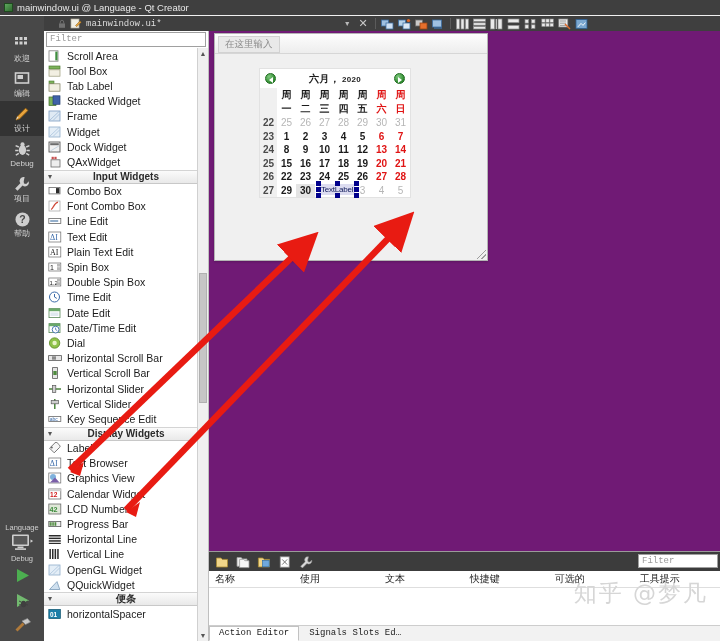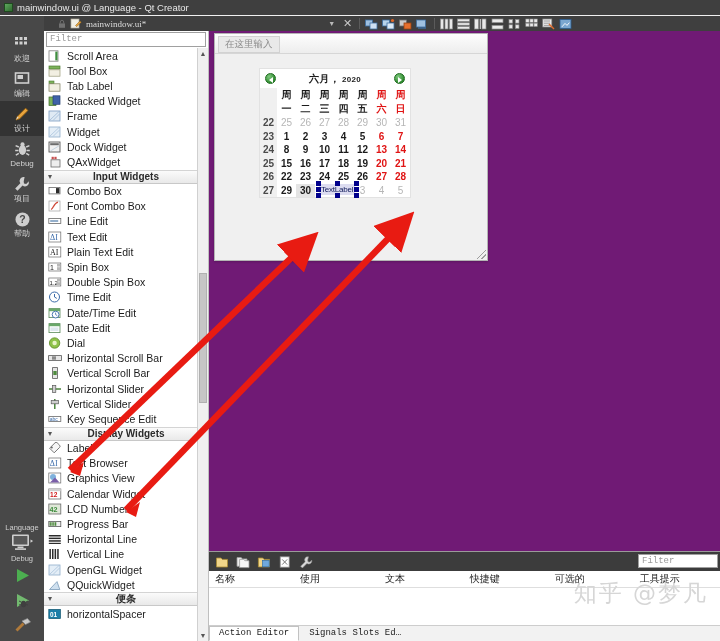--- a/index.html
+++ b/index.html
@@ -403,21 +403,21 @@
     align-items: center;
     z-index: 5;
   }
   .ts-left {
     width: 44px; flex: 0 0 44px; height: 15px; background:#484848;
   }
   .ts-tab {
     display: flex; align-items: center;
     height: 15px; padding: 0 3px;
     color: #dcdcdc;
-    font-family: Liberation Serif, serif;
+    font-family: Liberation Mono, monospace;
     font-size: 9px;
   }
   .ts-tab .lock { width: 10px; height:10px; margin: 0 3px 0 2px; opacity:.55; }
   .ts-tab .pen { width: 12px; height: 11px; margin-right: 4px; }
   .ts-sep { width:1px; height:11px; background:#5b5b5b; margin:0 3px; }
   .ts-ico { width: 13px; height: 12px; margin: 0 2px; display:flex;align-items:center;justify-content:center; }
   .ts-caret { color:#b9b9b9; font-size:7px; margin:0 4px; }
   .ts-x { color:#c9c9c9; font-size:11px; margin:0 4px; line-height:11px; }
 
   
@@ -779,32 +779,32 @@
           <span class="wb-ico"><svg width="14" height="12" viewBox="0 0 14 12">
               <circle cx="6.5" cy="6" r="5" fill="#fff" stroke="#3a6aa8" stroke-width="1"></circle>
               <path d="M6.5 6 V3 M6.5 6 L8.8 7.4" stroke="#3a6aa8" stroke-width="1"></path>
             </svg></span>
           <span>Time Edit</span>
         </div>
         <div class="wb-row">
           <span class="wb-ico"><svg width="14" height="12" viewBox="0 0 14 12">
               <rect x="1" y="1.6" width="11" height="9" fill="#fff" stroke="#5a8a5a" stroke-width="0.8"></rect>
               <rect x="1" y="1.6" width="11" height="2.6" fill="#6aa86a"></rect>
+              <rect x="2.4" y="5.4" width="8" height="3.6" fill="#dfe8ef"></rect>
+            </svg></span>
+          <span>Date Edit</span>
+        </div>
+        <div class="wb-row">
+          <span class="wb-ico"><svg width="14" height="12" viewBox="0 0 14 12">
+              <rect x="1" y="1.6" width="11" height="9" fill="#fff" stroke="#5a8a5a" stroke-width="0.8"></rect>
+              <rect x="1" y="1.6" width="11" height="2.6" fill="#6aa86a"></rect>
               <circle cx="7.6" cy="7.6" r="3.4" fill="#fff" stroke="#3a6aa8" stroke-width="0.9"></circle>
               <path d="M7.6 7.6 V5.6 M7.6 7.6 L9.2 8.6" stroke="#3a6aa8" stroke-width="0.8"></path>
             </svg></span>
           <span>Date/Time Edit</span>
-        </div>
-        <div class="wb-row">
-          <span class="wb-ico"><svg width="14" height="12" viewBox="0 0 14 12">
-              <rect x="1" y="1.6" width="11" height="9" fill="#fff" stroke="#5a8a5a" stroke-width="0.8"></rect>
-              <rect x="1" y="1.6" width="11" height="2.6" fill="#6aa86a"></rect>
-              <rect x="2.4" y="5.4" width="8" height="3.6" fill="#dfe8ef"></rect>
-            </svg></span>
-          <span>Date Edit</span>
         </div>
         <div class="wb-row">
           <span class="wb-ico"><svg width="14" height="12" viewBox="0 0 14 12">
               <circle cx="6.6" cy="6" r="5.2" fill="#8fc24a" stroke="#5d8a28" stroke-width="0.8"></circle>
               <circle cx="6.6" cy="6" r="2.2" fill="#e8f3c8"></circle>
             </svg></span>
           <span>Dial</span>
         </div>
         <div class="wb-row">
           <span class="wb-ico"><svg width="14" height="12" viewBox="0 0 14 12">

